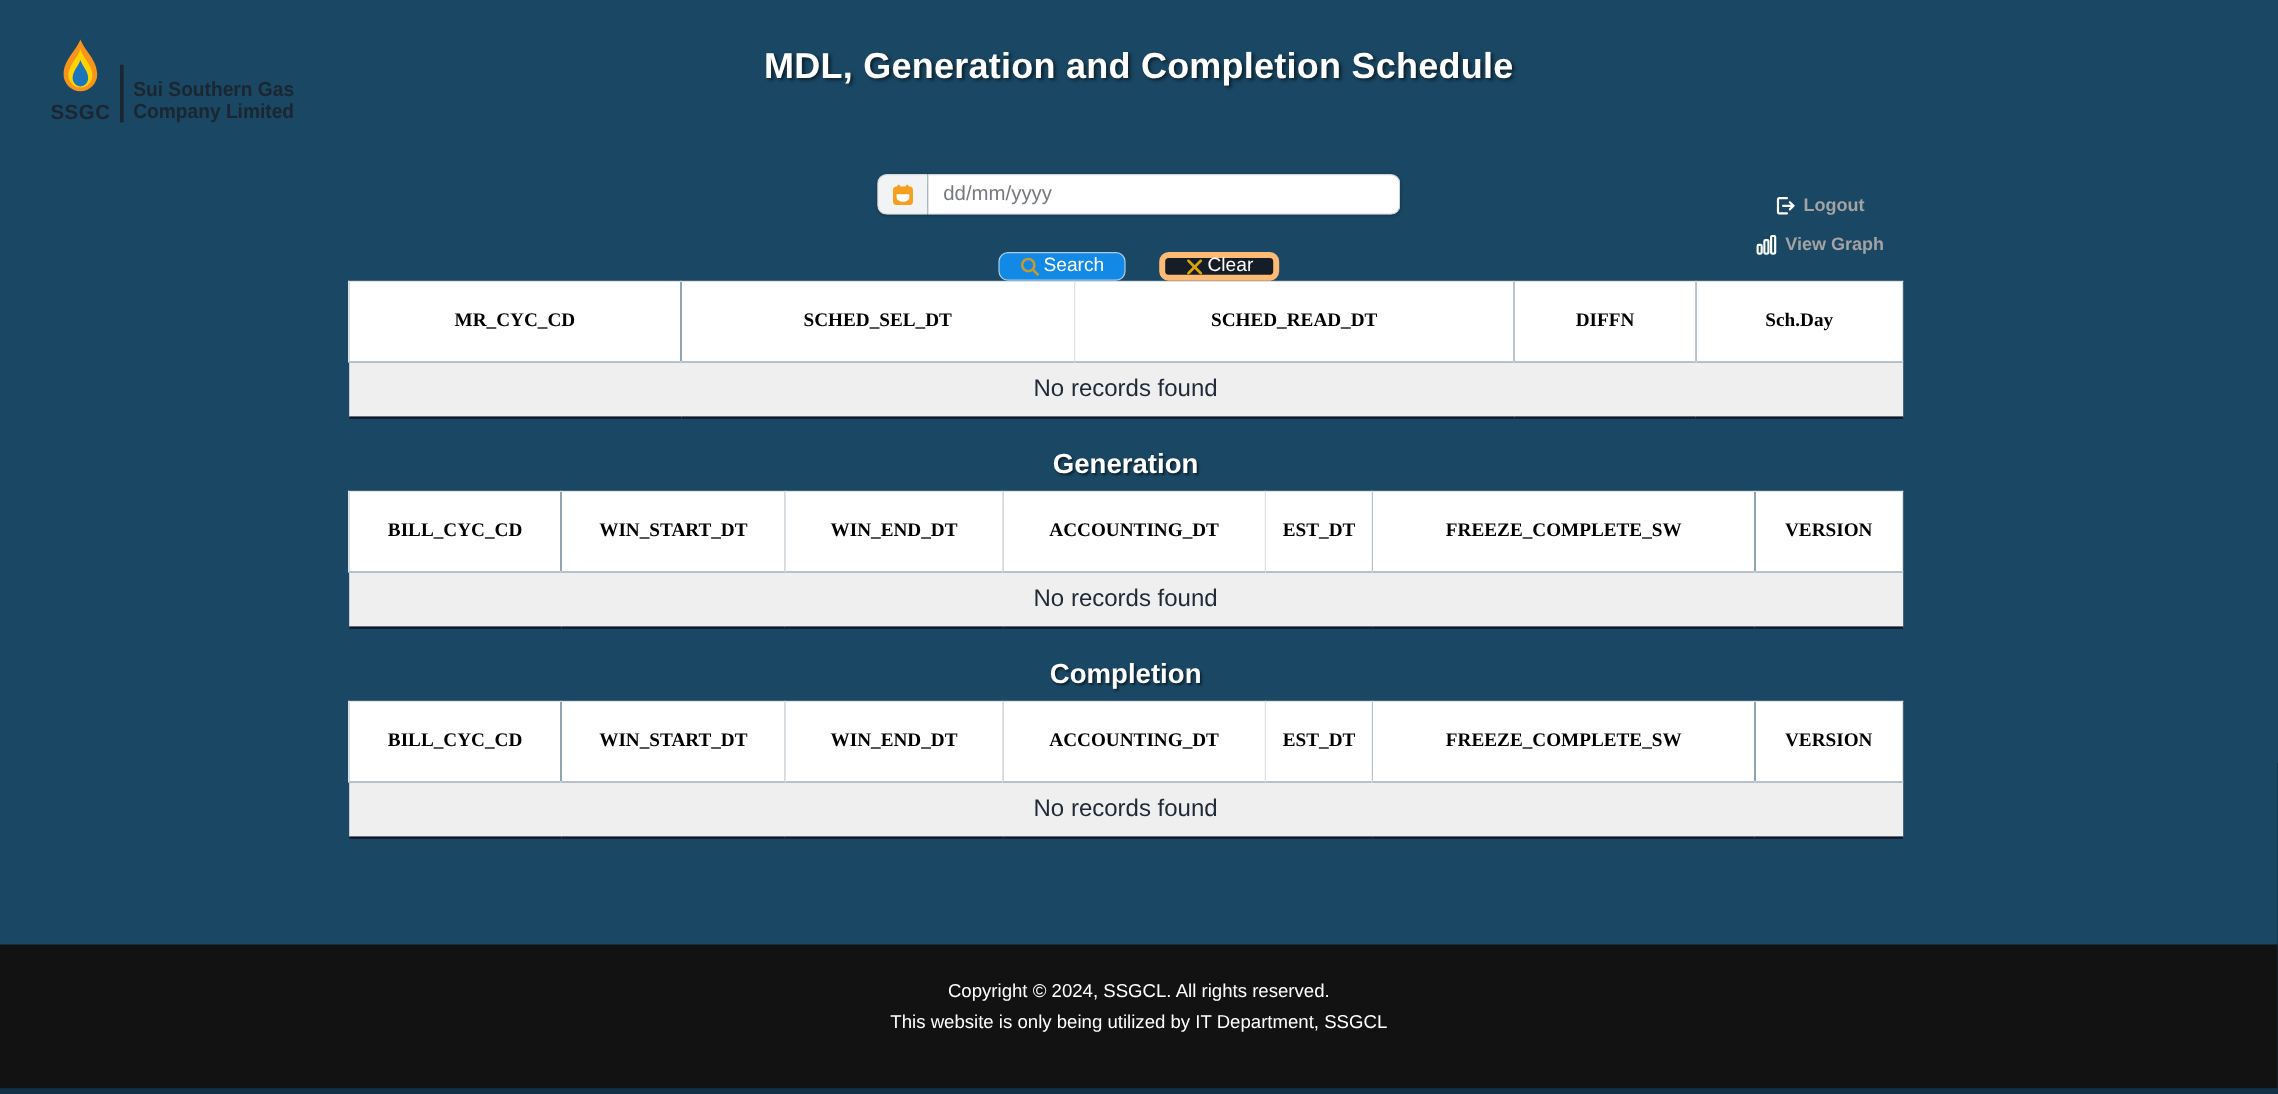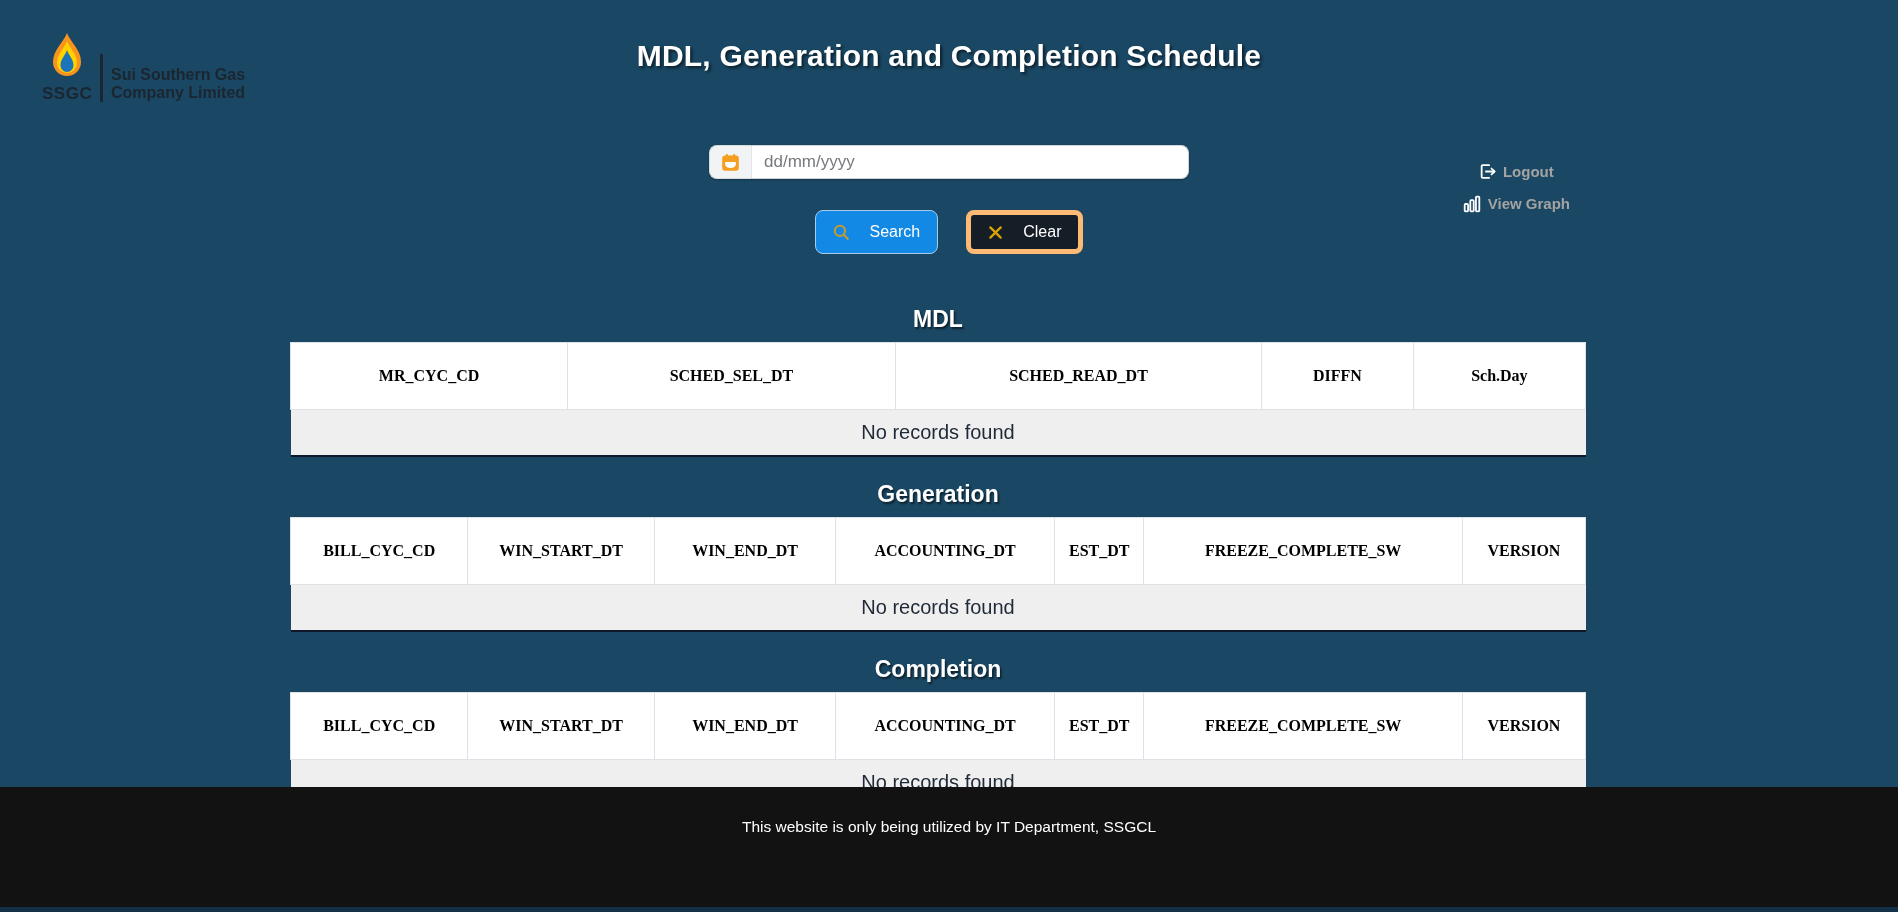--- a/index.html
+++ b/index.html
@@ -13,29 +13,29 @@
   .logo-flame { width:40px; height:54px; }
   .logo-ssgc { font-size:17px; font-weight:bold; color:#1b2630; letter-spacing:.5px; margin-top:-2px; }
   .logo-divider { width:3px; height:48px; background:#1b2630; margin:0 8px 2px 8px; }
   .logo-text { font-size:17px; font-weight:bold; color:#1b2630; line-height:1.1; transform:scaleX(.94); transform-origin:left; padding-bottom:1px; }
 
   
   .page-title { padding-top:39px; text-align:center; color:#fff; font-size:30px; font-weight:bold;
                 text-shadow:2px 2px 3px rgba(0,0,0,.55); letter-spacing:.2px; }
 
   
-  .date-group { width:480px; height:34px; margin:72px auto 0 auto; display:flex; box-shadow:0 1px 2px rgba(0,0,0,.25); border-radius:8px; }
+  .date-group { width:436px; height:34px; margin:72px auto 0 auto; display:flex; box-shadow:0 1px 2px rgba(0,0,0,.25); border-radius:8px; }
   .date-addon { width:42px; background:#f1f3f4; border:1px solid #d7dbdf; border-right:none;
                 border-radius:8px 0 0 8px; display:flex; align-items:center; justify-content:center; cursor:pointer; }
   .date-input { flex:1; border:1px solid #cfd4da; border-left:1px solid #e3e6e8; border-radius:0 8px 8px 0;
                 font-size:17px; padding:0 12px; color:#495057; font-family:"Liberation Sans", sans-serif; outline:none; }
   .date-input::placeholder { color:#76797e; }
 
   .btn-row { display:flex; justify-content:center; gap:28px; margin-top:31px; }
-  .btn { display:flex; align-items:center; gap:20px; height:44px; padding:0 17px; font-size:16px;
+  .btn { display:flex; align-items:center; gap:3px; height:24px; padding:0 17px; font-size:16px;
          color:#fff; border-radius:8px; cursor:pointer; font-family:"Liberation Sans", sans-serif; }
   .btn-search { background:#1189e5; border:1px solid #a8cdeb; }
   .btn-clear  { background:#151d27; border:5px solid #fdba74; }
 
   
   .right-links { position:absolute; top:163px; right:328px; display:flex; flex-direction:column; align-items:center; gap:15px; }
   .link { display:flex; align-items:flex-start; gap:7px; color:#a3a3a3; font-size:15px; font-weight:bold; cursor:pointer; white-space:nowrap; }
 
   
   .tables-wrap { width:1296px; margin-left:290px; }
@@ -132,21 +132,20 @@
           <rect x="6.5" y="4.5" width="3" height="10" rx="0.8"></rect>
           <rect x="11.5" y="1.5" width="3" height="13" rx="0.8"></rect>
         </svg>
       </span>
       <span>View Graph</span>
     </div>
   </div>
 
   <div class="tables-wrap">
 
-    <div class="section-title">MDL</div>
     <table>
       <colgroup>
         <col style="width:21.4%">
           <col style="width:25.3%">
           <col style="width:28.3%">
           <col style="width:11.7%">
           <col style="width:13.3%">
       </colgroup>
       <thead>
         <tr>
@@ -219,15 +218,16 @@
         <tr>
           <td class="empty" colspan="7">No records found</td>
         </tr>
       </tbody>
     </table>
 
   </div>
 </div>
 
 <div class="footer">
+  <div>Copyright © 2024, SSGCL. All rights reserved.</div>
   <div>This website is only being utilized by IT Department, SSGCL</div>
 </div>
 <div class="bottom-strip"></div>
 
 </body></html>

